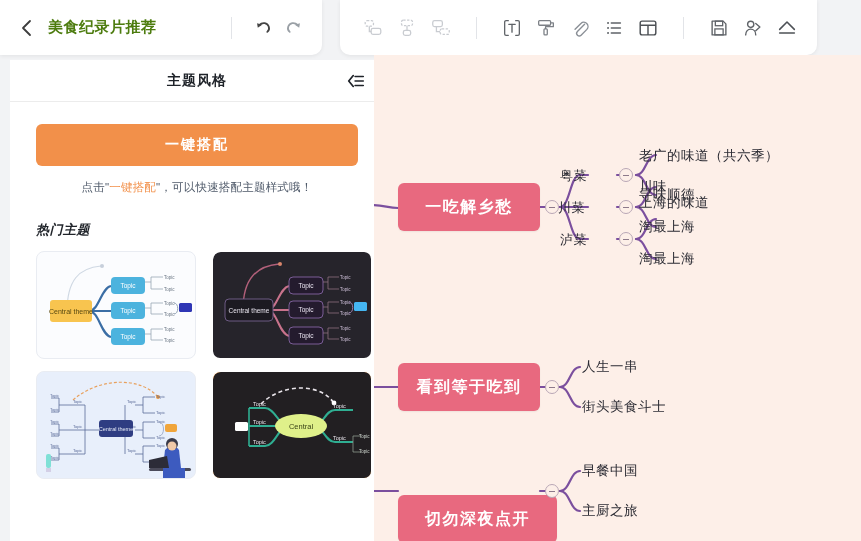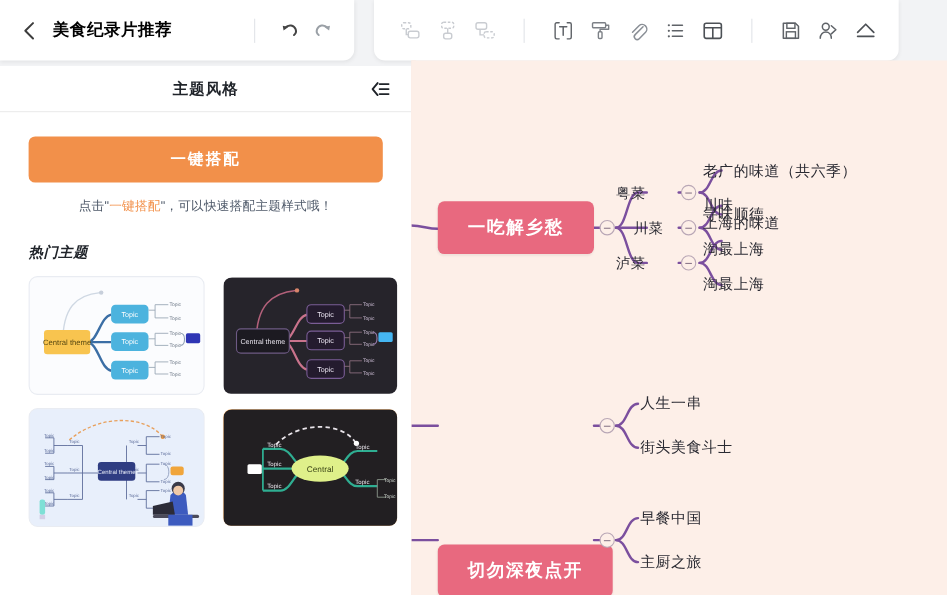--- a/index.html
+++ b/index.html
@@ -22,21 +22,21 @@
     box-shadow: 0 1px 4px rgba(0,0,0,0.07);
     display: flex; align-items: center;
     padding: 0 14px;
   }
   .back-btn {
     width: 26px; height: 26px;
     display: flex; align-items: center; justify-content: center;
     cursor: pointer; flex: 0 0 auto;
   }
   .doc-title {
-    font-size: 15px; font-weight: bold; color: #000000;
+    font-size: 15px; font-weight: bold; color: #4d7c0f;
     margin-left: 8px; white-space: nowrap;
     letter-spacing: 0.5px;
   }
   .vdiv { width: 1px; height: 22px; background: #e2e4e8; margin: 0 16px; flex: 0 0 auto; }
   .tc-spacer { flex: 1 1 auto; }
   .icon-btn {
     width: 30px; height: 30px; border-radius: 5px;
     display: flex; align-items: center; justify-content: center;
     cursor: pointer; flex: 0 0 auto;
   }
@@ -48,21 +48,21 @@
     border-bottom-left-radius: 10px;
     border-bottom-right-radius: 10px;
     box-shadow: 0 1px 4px rgba(0,0,0,0.07);
     display: flex; align-items: center;
     padding: 0 18px;
     gap: 4px;
   }
 
   
   .sidebar {
-    position: absolute; left: 0; top: 60px;
+    position: absolute; left: 10px; top: 60px;
     width: 374px; height: 481px;
     background: #ffffff;
     overflow: hidden;
   }
   .panel-head {
     position: relative; height: 42px;
     border-bottom: 1px solid #ececec;
     display: flex; align-items: center; justify-content: center;
   }
   .panel-title { font-size: 14px; font-weight: bold; color: #1f2329; letter-spacing: 1px; }
@@ -515,30 +515,31 @@
     </svg>
 
     <div class="mnode" style="left:24px; top:128px; width:142px; height:48px;">一吃解乡愁</div>
     <div class="toggle" style="left:171px; top:145px;"></div>
 
     <div class="mlabel" style="left:186px; top:112px;">粤菜</div>
     <div class="toggle" style="left:245px; top:113px;"></div>
     <div class="mleaf" style="left:265px; top:92px;">老广的味道（共六季）</div>
     <div class="mleaf" style="left:265px; top:131px;">寻味顺德</div>
 
-    <div class="mlabel" style="left:202px; top:144px;font-family:Liberation Serif, serif;">川菜</div>
+    <div class="mlabel" style="left:184px; top:144px;font-family:Liberation Serif, serif;">川菜</div>
     <div class="toggle" style="left:245px; top:145px;"></div>
     <div class="mleaf" style="left:265px; top:123px;">川味</div>
     <div class="mleaf" style="left:265px; top:163px;">淘最上海</div>
 
     <div class="mlabel" style="left:186px; top:176px;">泸菜</div>
     <div class="toggle" style="left:245px; top:177px;"></div>
     <div class="mleaf" style="left:265px; top:139px;">上海的味道</div>
     <div class="mleaf" style="left:265px; top:195px;">淘最上海</div>
 
+    <div class="mnode" style="left:24px; top:308px; width:142px; height:48px;">看到等于吃到</div>
     <div class="toggle" style="left:171px; top:325px;"></div>
     <div class="mleaf" style="left:208px; top:303px;">人生一串</div>
     <div class="mleaf" style="left:208px; top:343px;">街头美食斗士</div>
 
     <div class="mnode" style="left:24px; top:420px; width:159px; height:48px;margin-top:20px;">切勿深夜点开</div>
     <div class="toggle" style="left:171px; top:429px;"></div>
     <div class="mleaf" style="left:208px; top:407px;">早餐中国</div>
     <div class="mleaf" style="left:208px; top:447px;">主厨之旅</div>
 
   </div>

